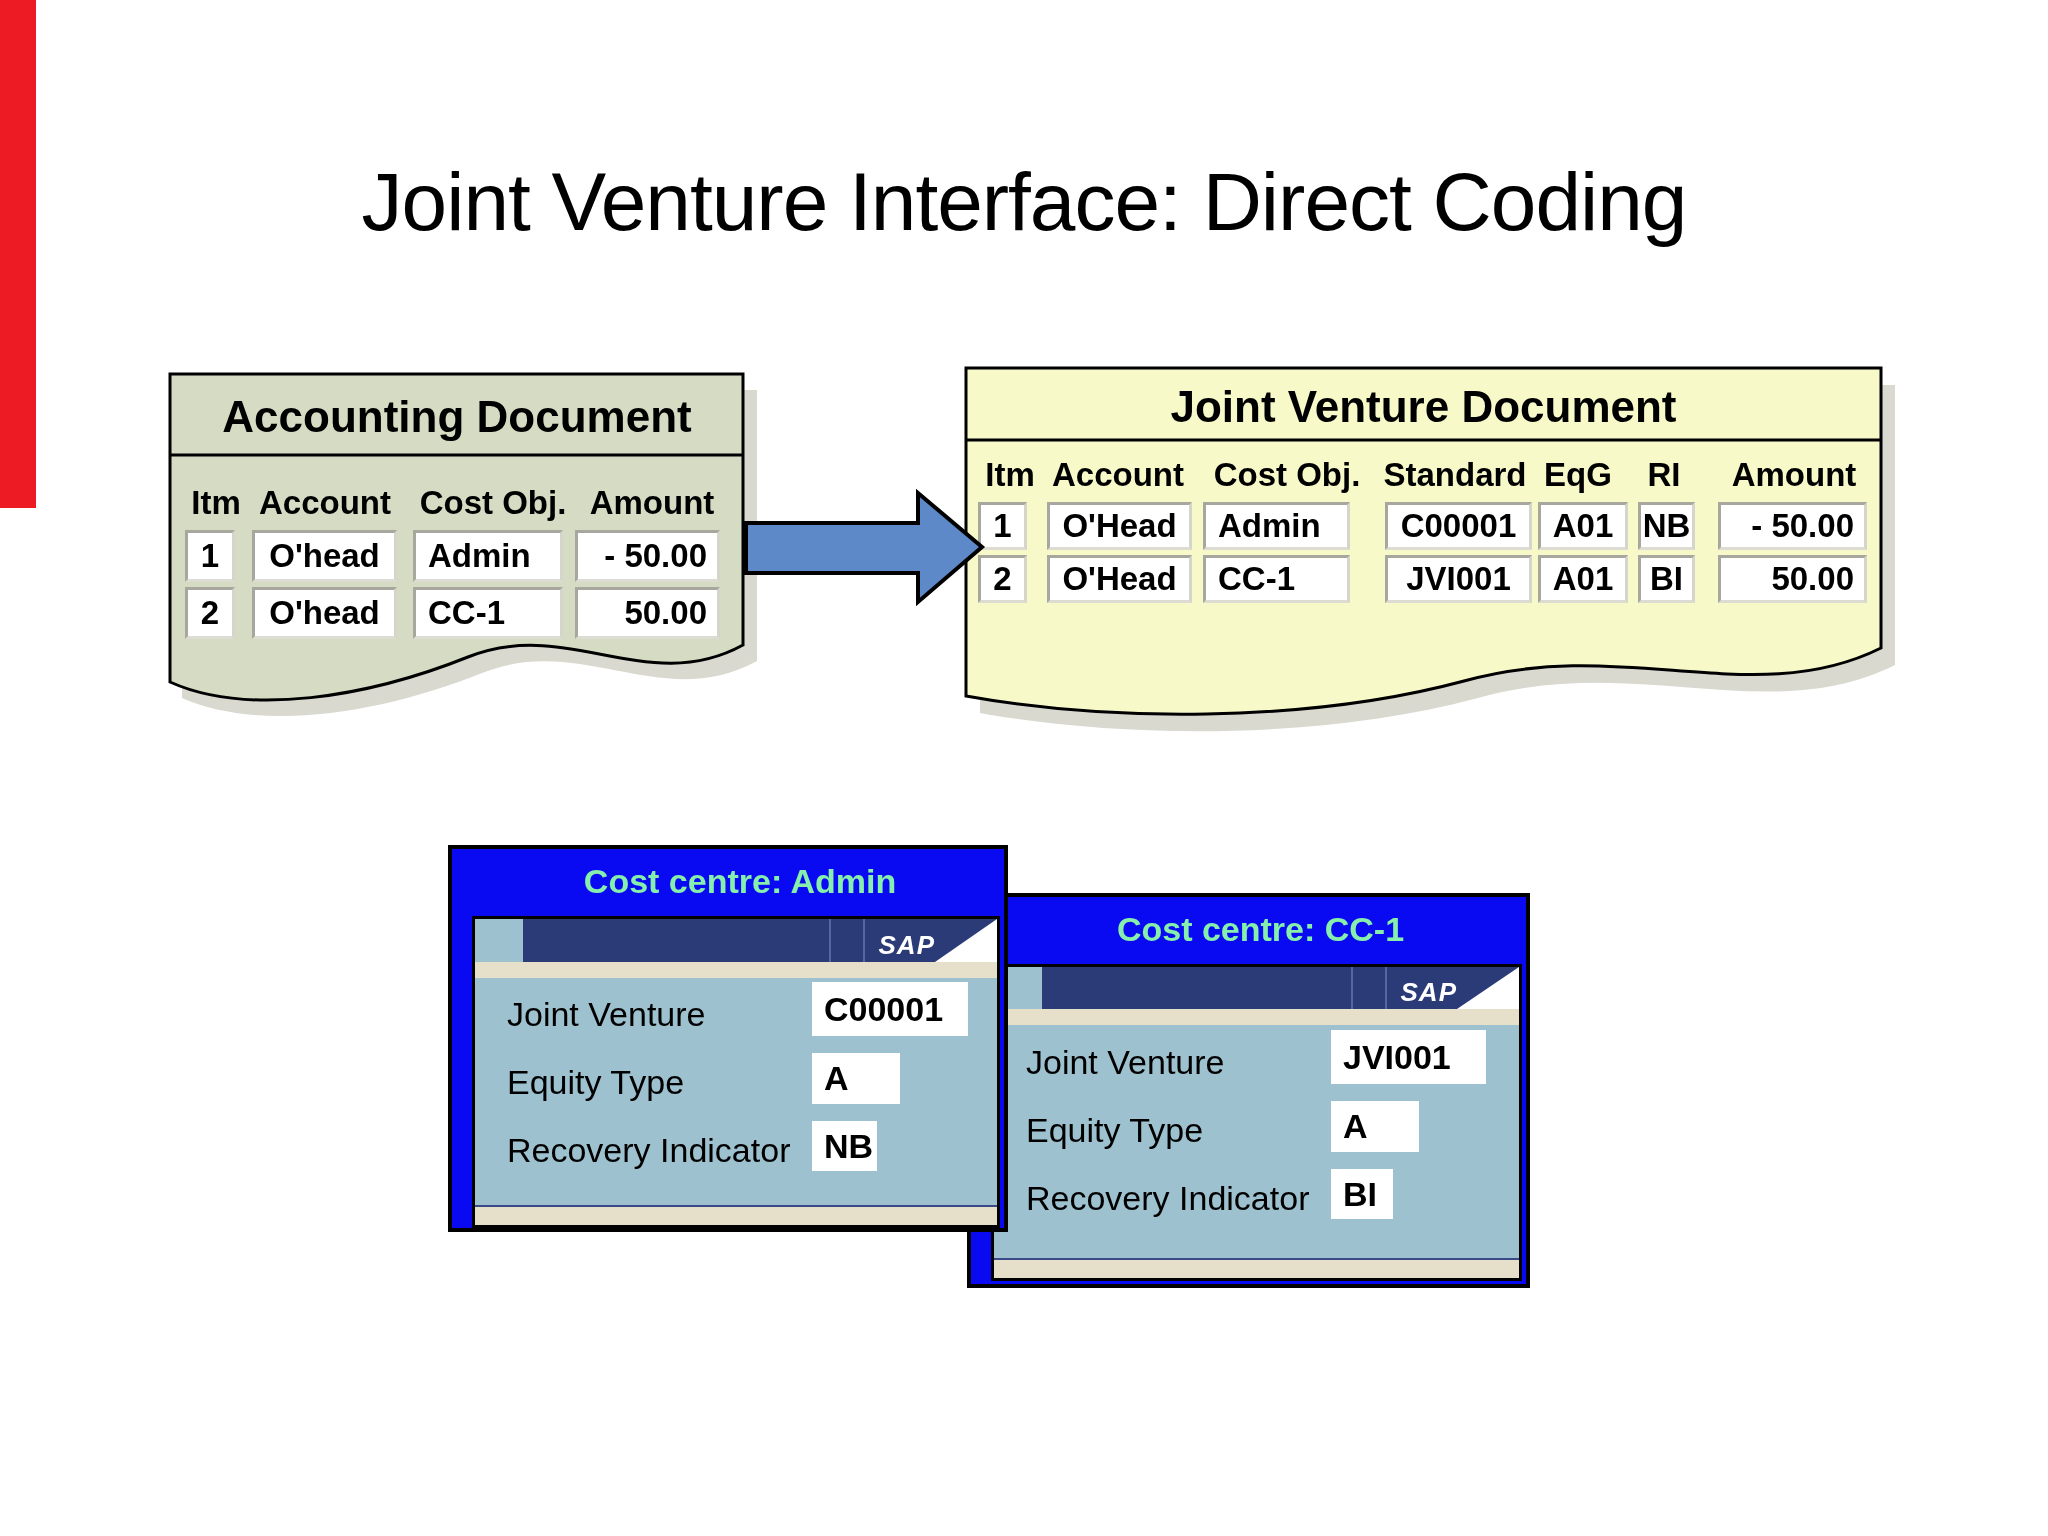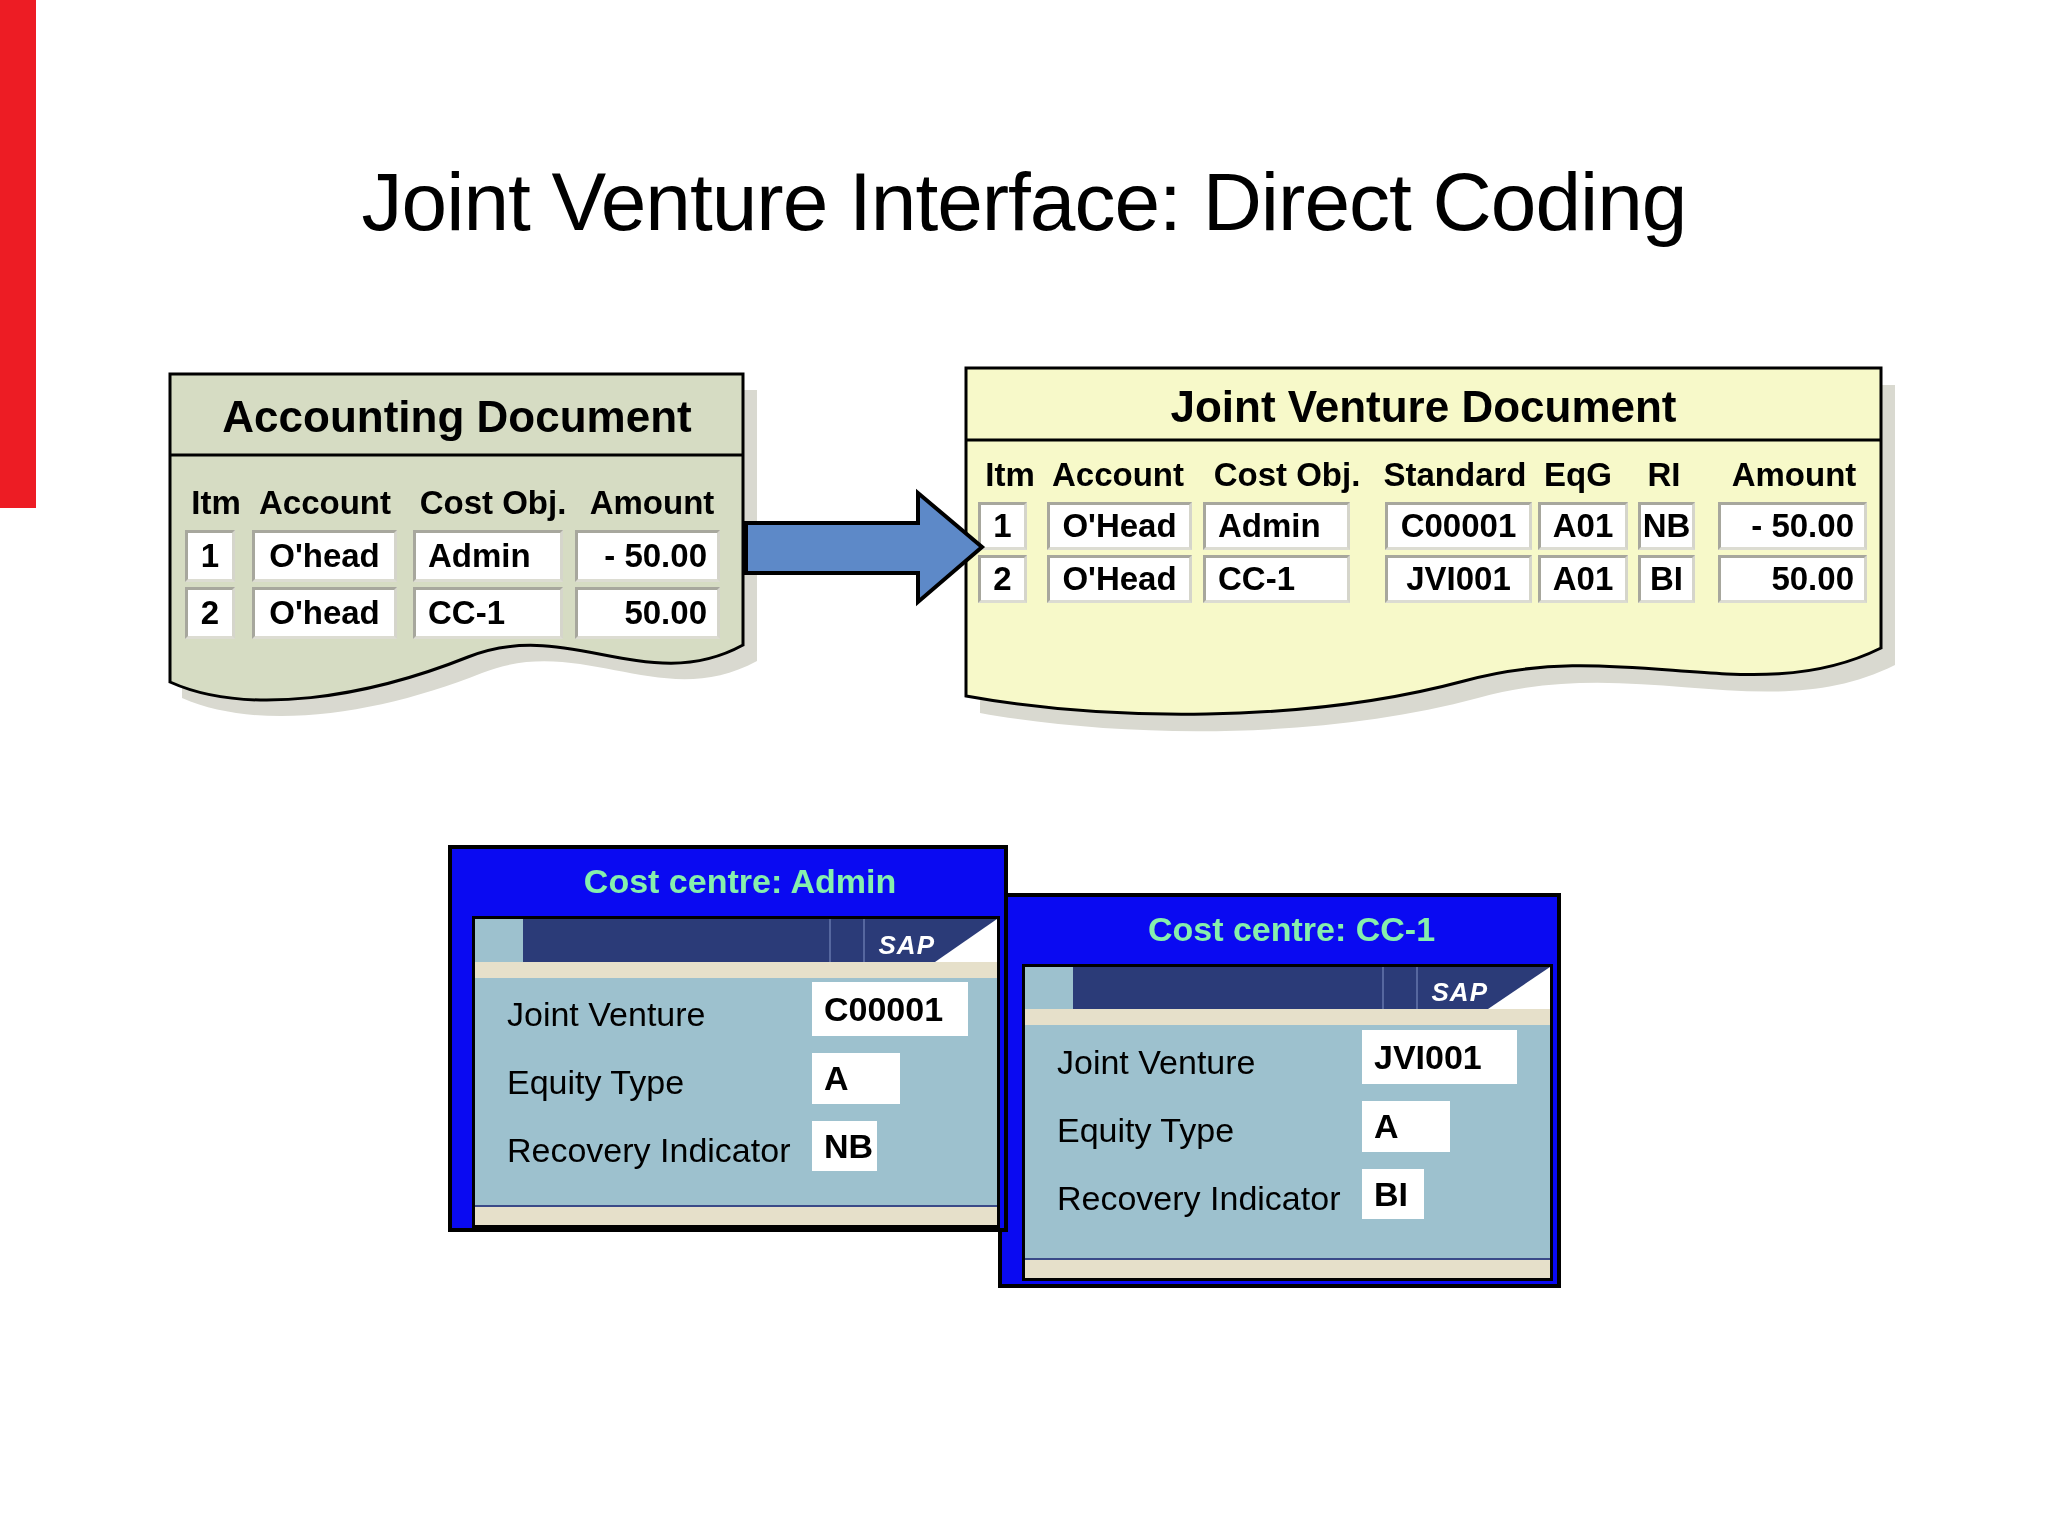--- a/index.html
+++ b/index.html
@@ -105,21 +105,21 @@
     <div class="cell" style="left:421px;top:189px;width:147px;height:48px;">JVI001</div>
     <div class="cell" style="left:574px;top:189px;width:90px;height:48px;">A01</div>
     <div class="cell" style="left:674px;top:189px;width:57px;height:48px;">BI</div>
     <div class="cell ar" style="left:754px;top:189px;width:149px;height:48px;">50.00</div>
   </div>
 
   <svg class="abs" style="left:740px;top:485px;" width="250" height="125" viewBox="0 0 250 125">
     <polygon points="6,38 178,38 178,8 242,62 178,117 178,88 6,88" fill="#5d89c8" stroke="#000" stroke-width="4"></polygon>
   </svg>
 
-  <div class="dlg" style="left:998px;top:893px;width:563px;height:395px;z-index:1;">
+  <div class="dlg" style="left:967px;top:893px;width:563px;height:395px;z-index:1;">
     <div class="dlg-title">Cost centre: CC-1</div>
     <div class="dlg-inner" style="width:525px;height:311px;">
       <div class="sapbar" style="height:42px;">
         <div class="vline" style="right:132px;"></div>
         <div class="vline" style="right:166px;"></div>
         <span class="sap-text">SAP</span>
         <div class="sap-tri" style="height:42px;"></div>
       </div>
       <div class="strip top" style="top:42px;"></div>
       <div class="strip bottom"></div>

